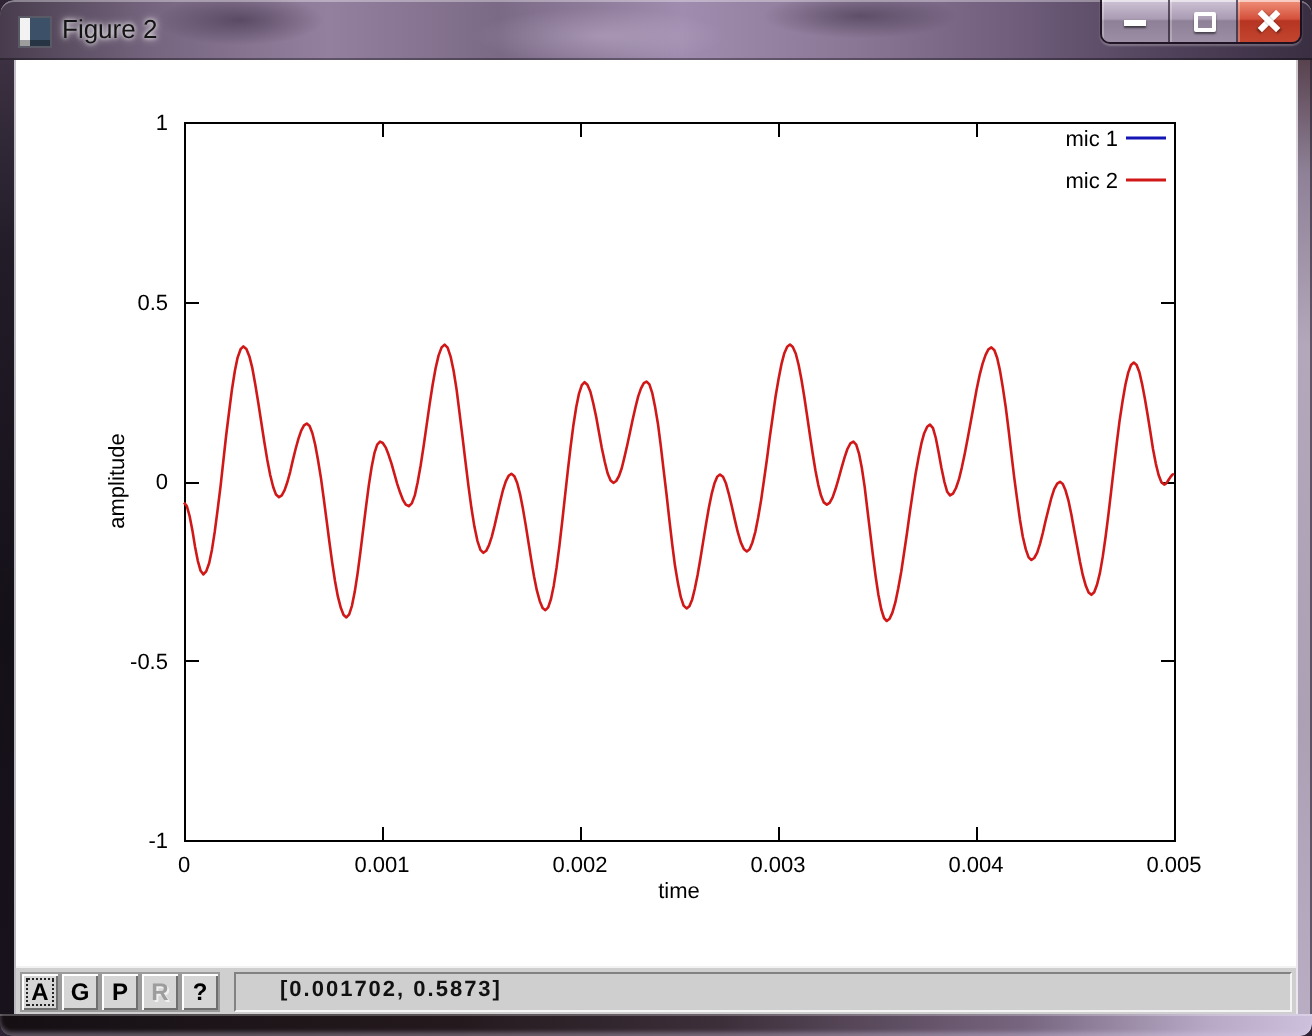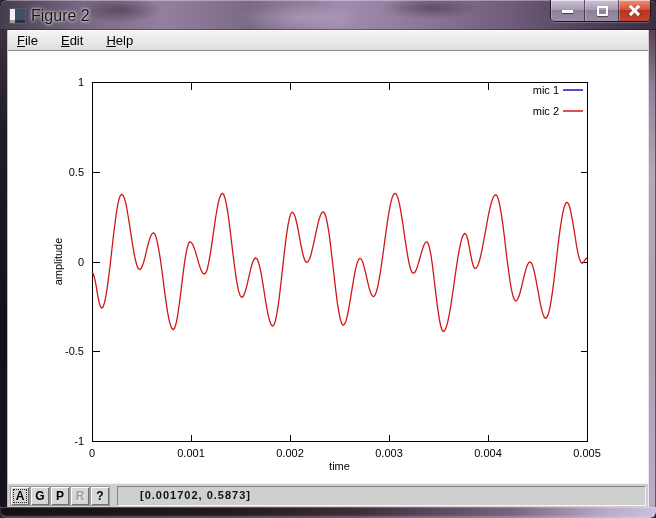--- a/index.html
+++ b/index.html
@@ -7,21 +7,21 @@
 
   
   .titlebar{position:absolute;left:0;top:0;width:656px;height:30px;border-radius:7px 7px 0 0;
     background:
       radial-gradient(60px 18px at 120px 10px, rgba(40,25,45,.45), rgba(0,0,0,0) 70%),
       radial-gradient(90px 20px at 300px 18px, rgba(235,220,245,.25), rgba(0,0,0,0) 70%),
       radial-gradient(70px 16px at 430px 8px, rgba(30,20,35,.4), rgba(0,0,0,0) 70%),
       linear-gradient(90deg,#473c4d 0%,#776680 12%,#93809f 25%,#7b6a86 38%,#a08cae 52%,#8a7796 65%,#6e5c7a 78%,#4e4058 90%,#392e42 100%);
     box-shadow:inset 0 1px 0 rgba(255,255,255,.35), inset 0 -1px 0 rgba(0,0,0,.35);}
   .app-icon{position:absolute;left:9px;top:8px;width:15px;height:14px;border:1px solid #5a5a66;background:linear-gradient(90deg,#f2f2f2 0 35%,#3c5068 35% 100%);box-shadow:inset 0 -3px 0 rgba(0,0,0,.35);}
-  .win-title{position:absolute;left:31px;top:7px;font-size:16px;color:#141414;text-shadow:0 0 4px rgba(255,255,255,.9),0 0 2px rgba(255,255,255,.9);}
+  .win-title{position:absolute;left:31px;top:7px;font-size:13px;color:#141414;text-shadow:0 0 4px rgba(255,255,255,.9),0 0 2px rgba(255,255,255,.9);}
   .caption{position:absolute;right:5px;top:0;height:21px;display:flex;border:1px solid rgba(25,12,28,.85);border-top:none;border-radius:0 0 5px 5px;overflow:hidden;box-shadow:0 1px 1px rgba(255,255,255,.25);}
   .cap-btn{position:relative;width:33px;height:21px;border-right:1px solid rgba(25,12,28,.6);
     background:linear-gradient(180deg,#cfc3d6 0%,#a99cb3 45%,#8d8097 50%,#9b8ea5 100%);
     box-shadow:inset 0 1px 0 rgba(255,255,255,.55), inset 1px 0 0 rgba(255,255,255,.25);cursor:default;}
   .cap-btn:last-child{border-right:none;width:31px;
     background:linear-gradient(180deg,#f0917a 0%,#d4513c 45%,#b53522 50%,#c4452f 100%);}
   .glyph-min{position:absolute;left:11px;top:10px;width:11px;height:3px;background:#fff;box-shadow:0 1px 1px rgba(0,0,0,.55);}
   .glyph-max{position:absolute;left:12px;top:6px;width:7px;height:6px;border:2px solid #fff;border-radius:1px;box-shadow:0 1px 1px rgba(0,0,0,.5);}
   .glyph-x{position:absolute;left:9px;top:4px;width:13px;height:13px;}
   .glyph-x i{position:absolute;left:5px;top:0;width:3px;height:13px;background:#fff;box-shadow:0 1px 1px rgba(0,0,0,.4);}
@@ -82,25 +82,20 @@
         </div>
     </div>
   </div>
 
   <div class="b-left"></div>
   <div class="b-right"></div>
   <div class="b-bottom"></div>
 
   <div class="content">
 
-    <div class="menubar">
-      <span class="menu-item">File</span>
-      <span class="menu-item">Edit</span>
-      <span class="menu-item">Help</span>
-    </div>
 
     <div class="canvas">
       <svg id="plot-svg" width="640" height="432" viewBox="0 0 640 432">
           <g transform="translate(0.5,0.5)" stroke="#000" shape-rendering="crispEdges">
             <rect x="84" y="31" width="495" height="359" fill="none"></rect>
             <line x1="84" y1="390" x2="84" y2="383"></line>
             <line x1="84" y1="31" x2="84" y2="38"></line>
             <line x1="183" y1="390" x2="183" y2="383"></line>
             <line x1="183" y1="31" x2="183" y2="38"></line>
             <line x1="282" y1="390" x2="282" y2="383"></line>

